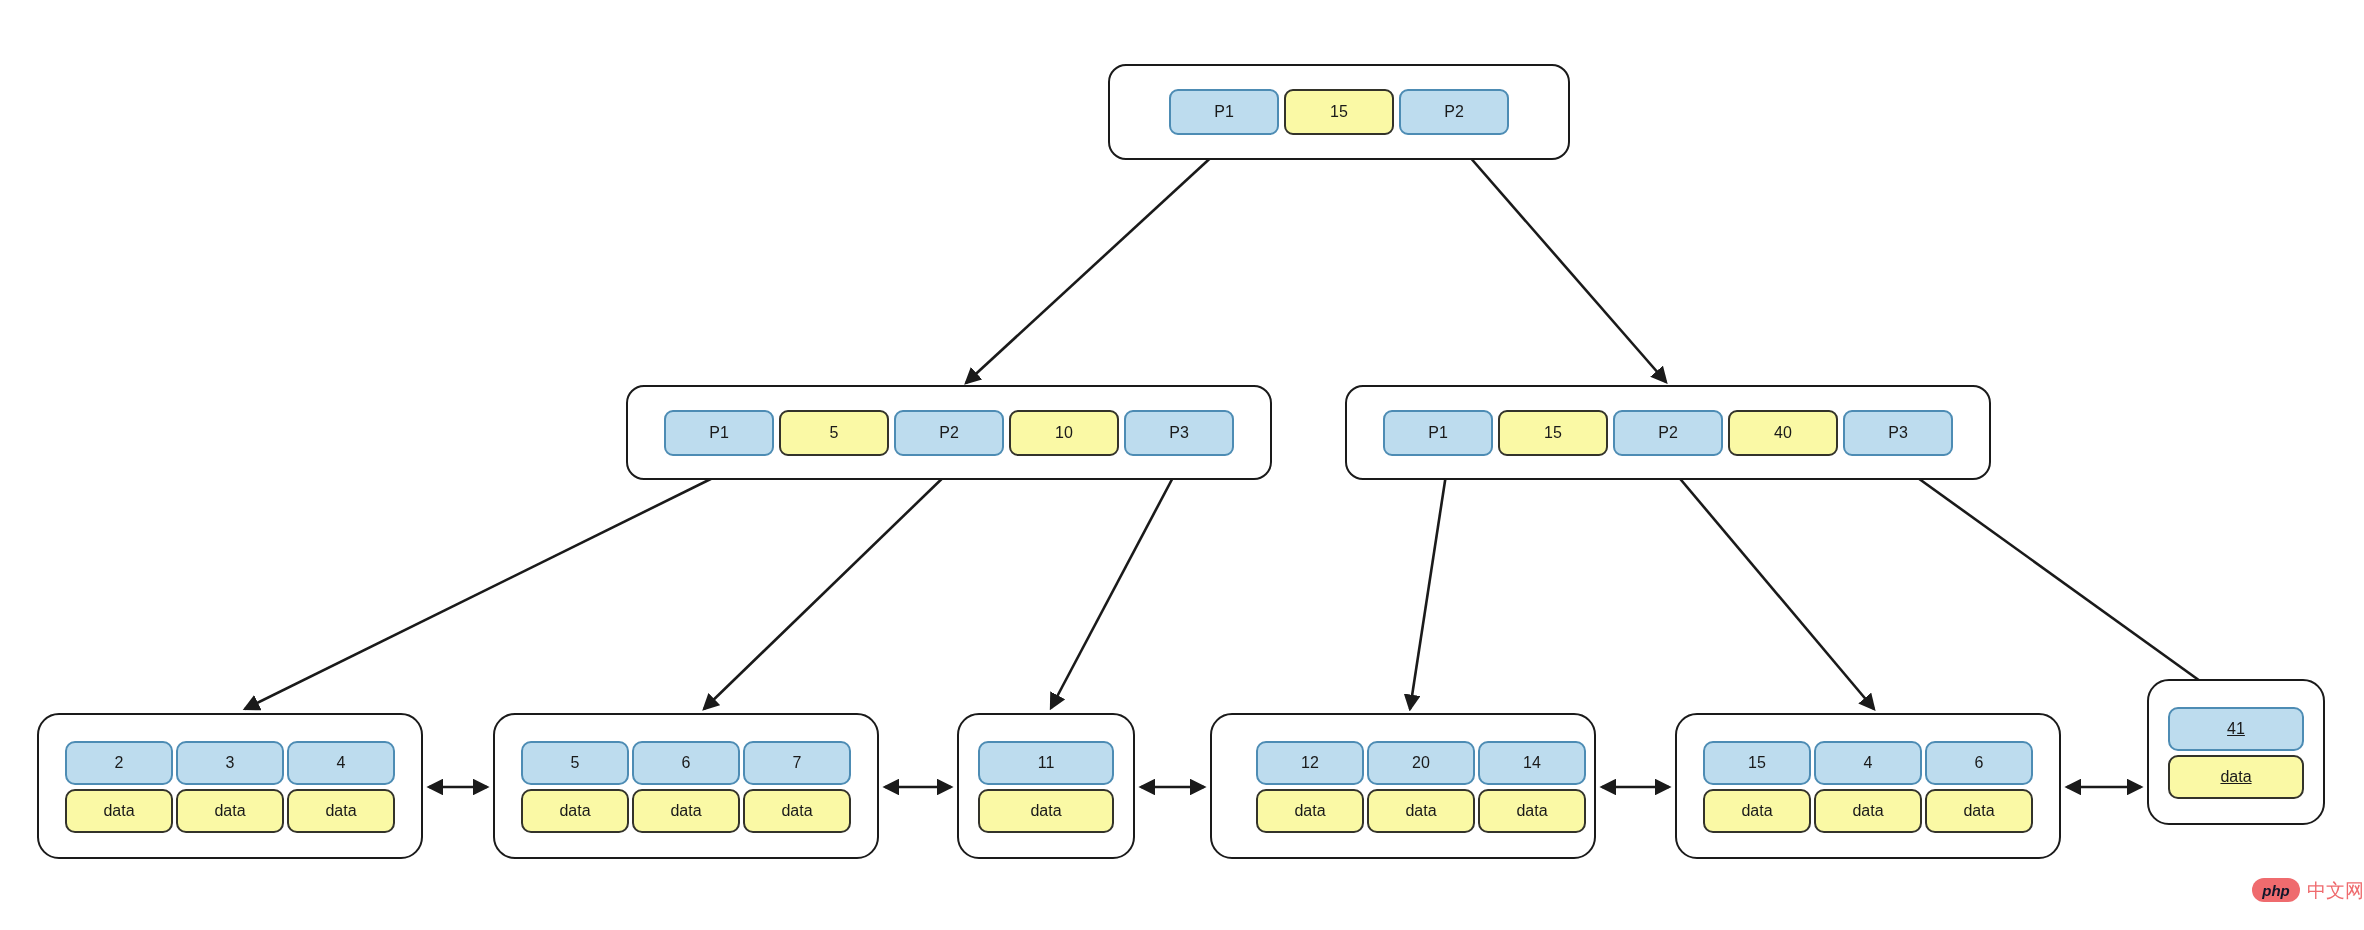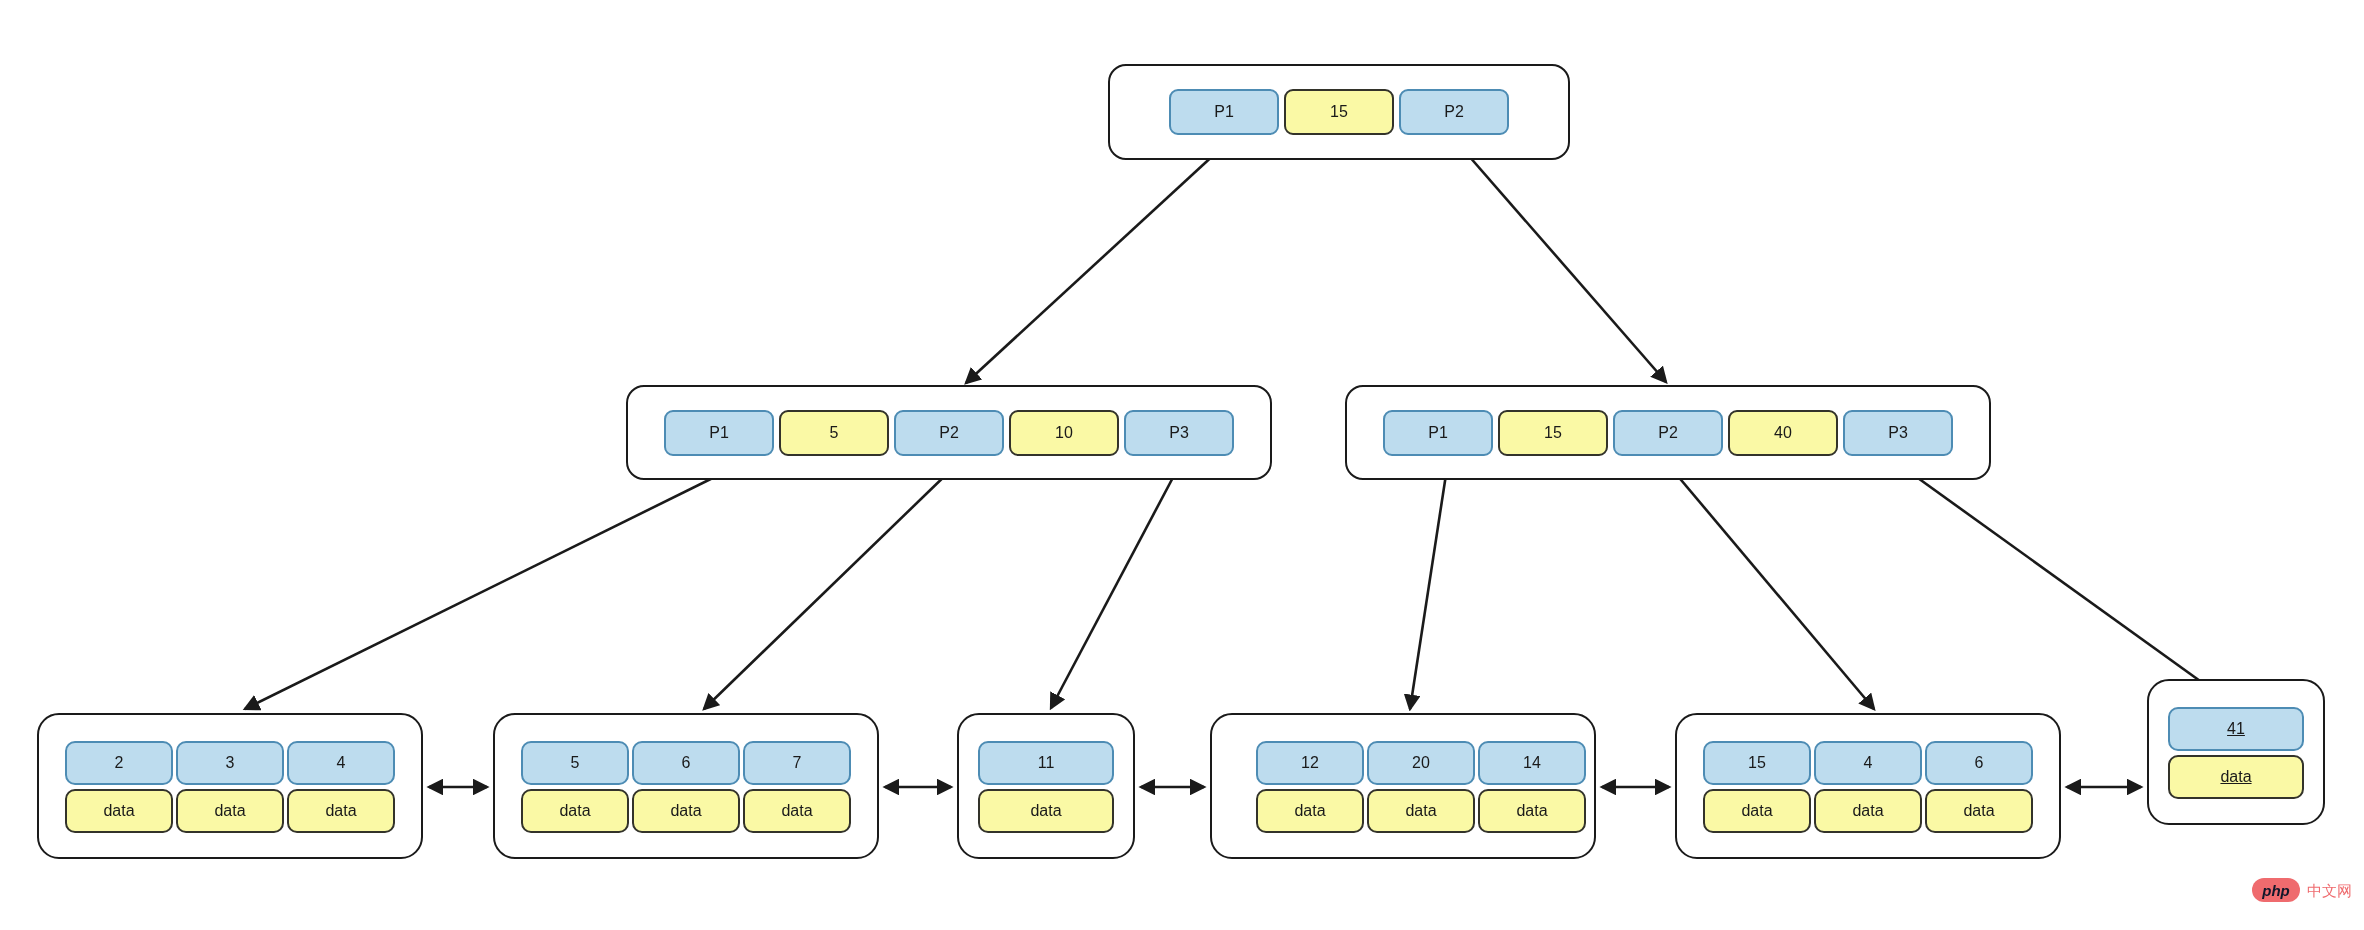--- a/index.html
+++ b/index.html
@@ -43,21 +43,21 @@
   }
   .leaf.narrow .bcell,.leaf.narrow .dcell{width:136px;}
   .watermark{
     position:absolute;left:2252px;top:878px;display:flex;align-items:center;gap:7px;
   }
   .wm-oval{
     width:48px;height:24px;border-radius:12px;background:var(--brand-color,#ef6b6e);
     display:flex;align-items:center;justify-content:center;
     color:#0f172a;font-style:italic;font-weight:bold;font-size:15px;line-height:1;
   }
-  .wm-text{color:var(--brand-color,#ef6b6e);font-size:15px;line-height:1;}
+  .wm-text{color:var(--brand-color,#ef6b6e);font-size:19px;line-height:1;}
 </style>
 </head>
 <body>
 
 <div class="stage">
 
   <svg class="arrows" viewBox="0 0 2364 930">
     <defs>
       <marker id="ah" viewBox="0 0 10 10" refX="8.5" refY="5" markerWidth="6.5" markerHeight="6.5" orient="auto-start-reverse">
         <path d="M0,0 L10,5 L0,10 z" fill="#1a1a1a"></path>

